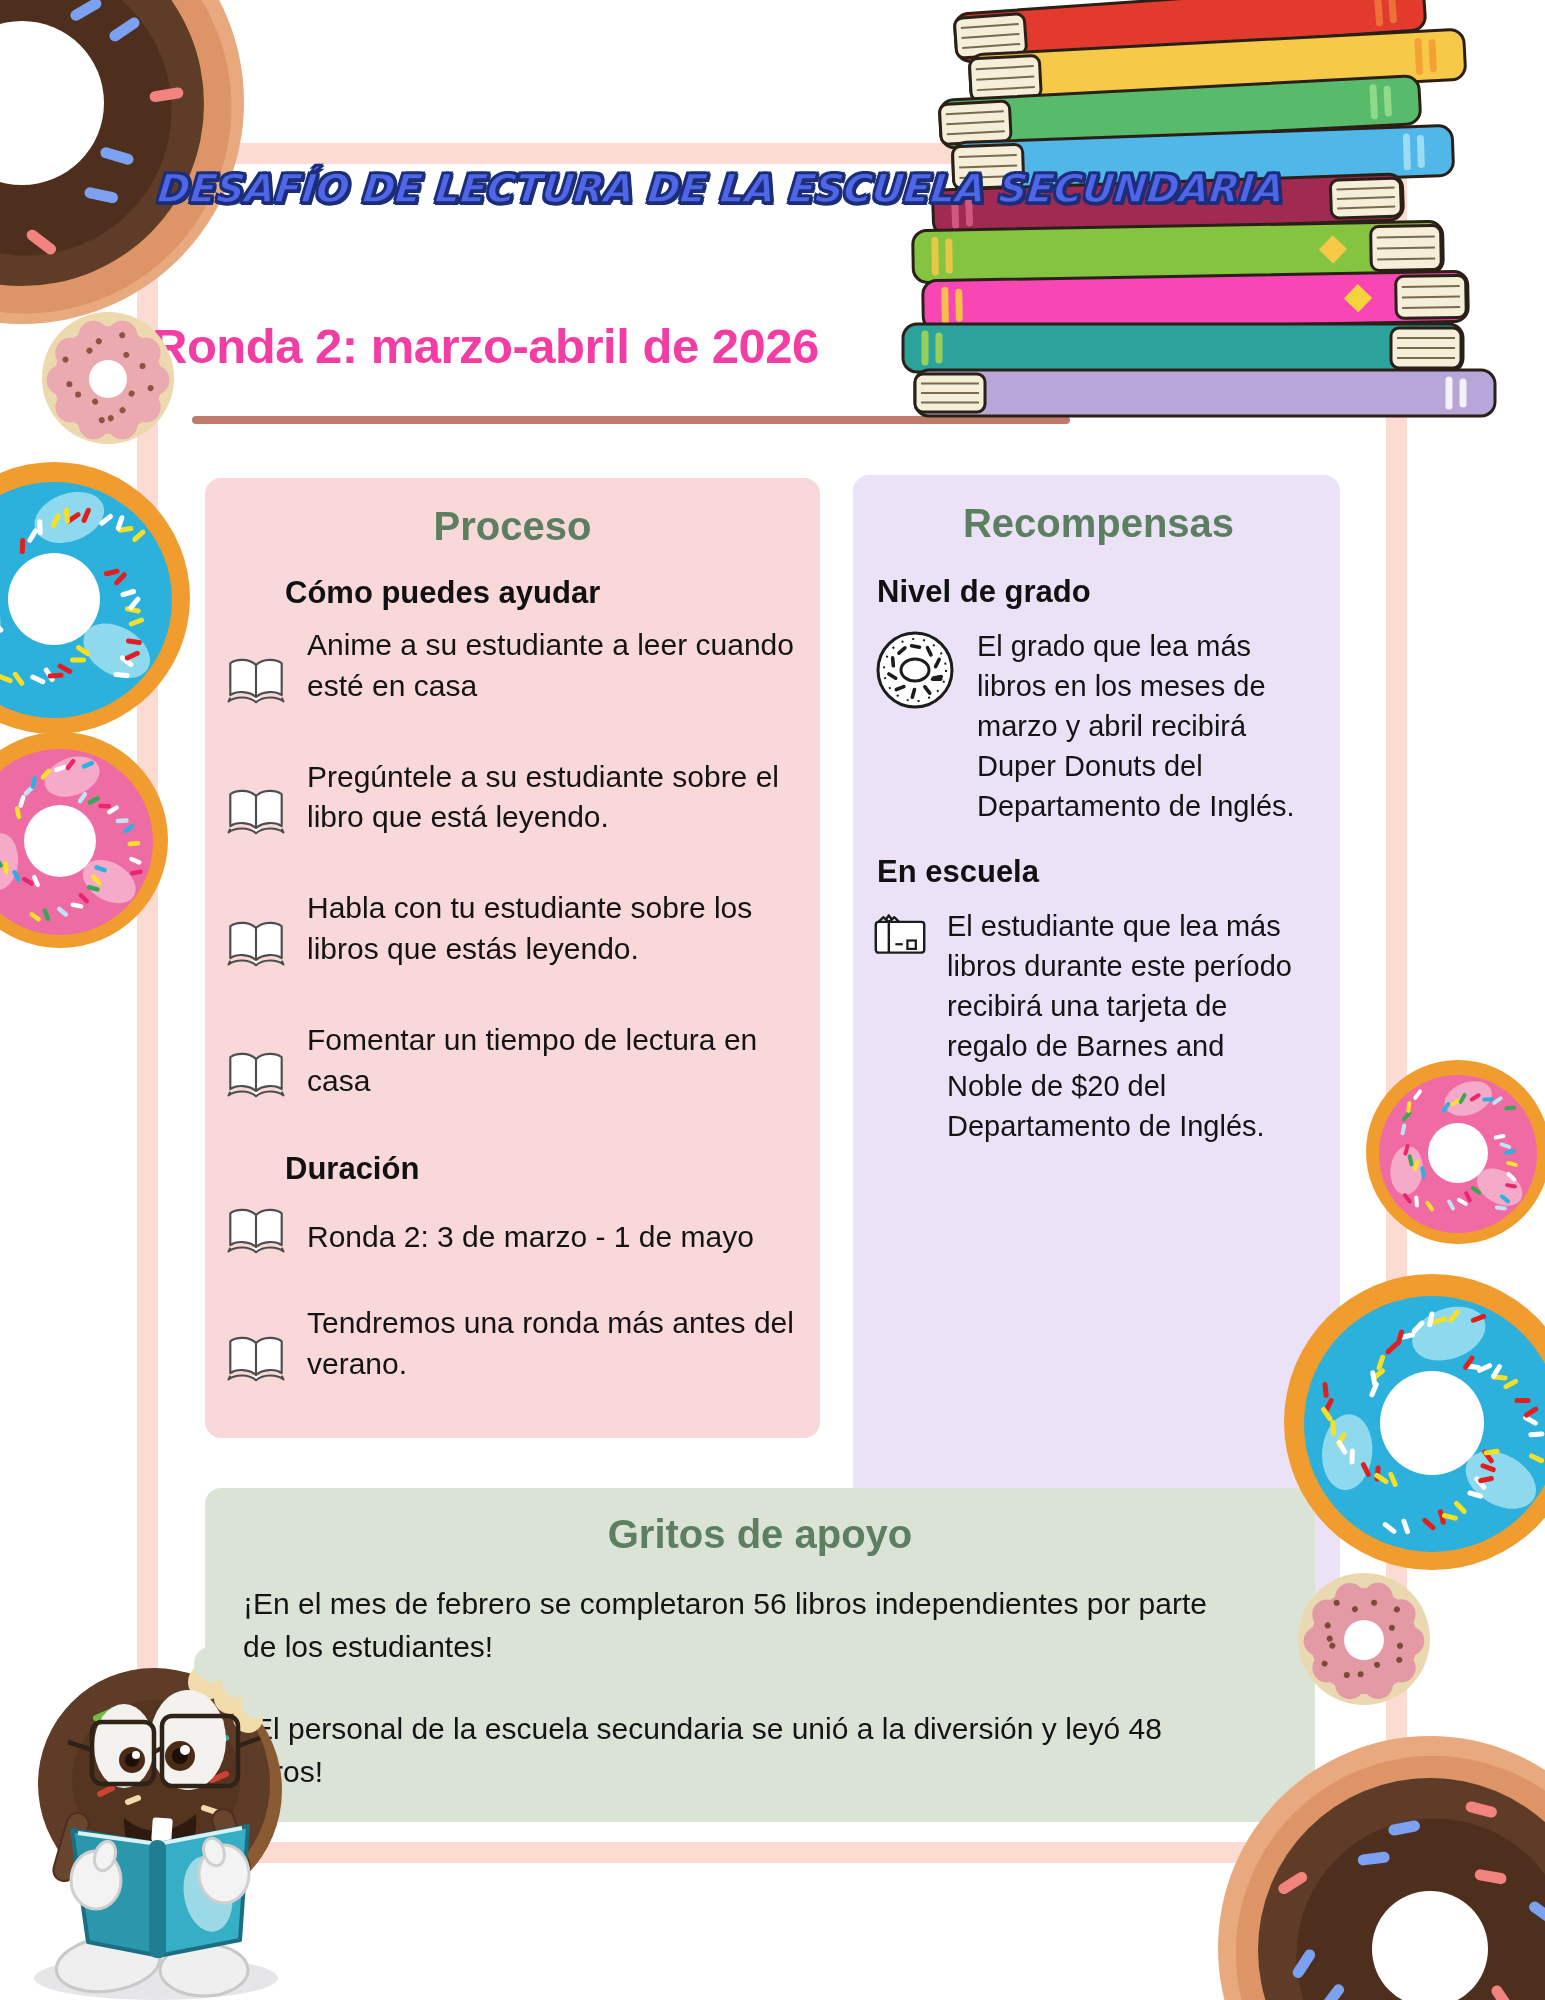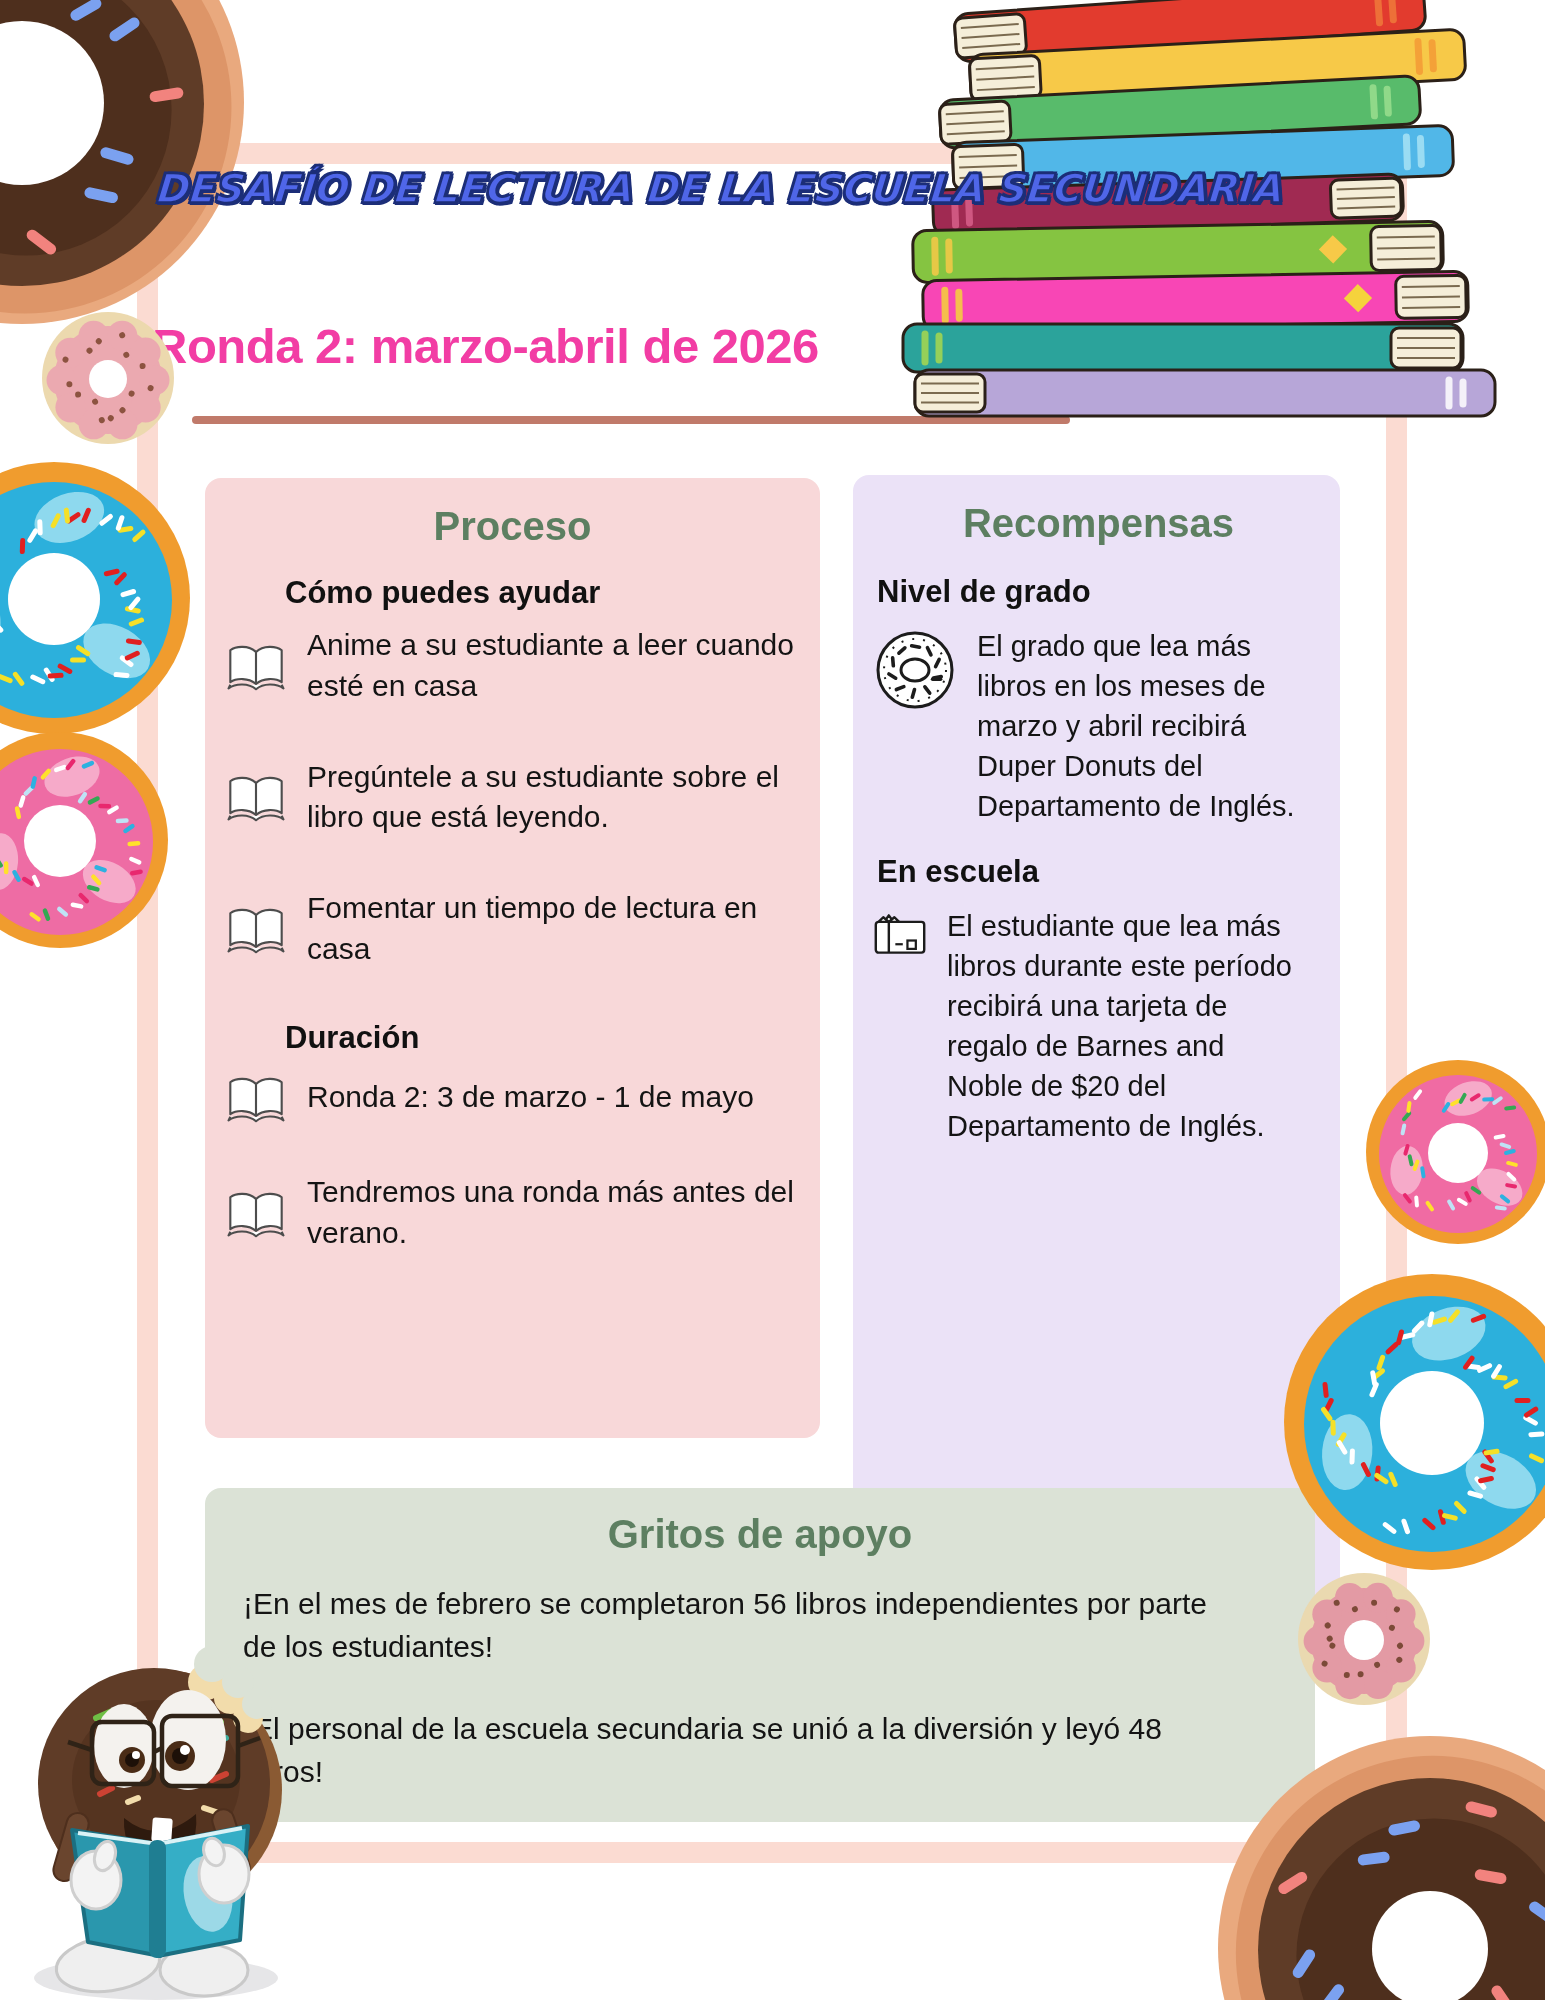--- a/index.html
+++ b/index.html
@@ -26,21 +26,21 @@
   .box{box-sizing:border-box;z-index:2;border-radius:16px;}
   #proceso-box{left:205px;top:478px;width:615px;height:960px;background:var(--box-pink,#f8d8d9);
       padding:26px 20px 0 20px;}
   #recompensas-box{left:853px;top:475px;width:487px;height:1198px;background:var(--box-purple,#ebe2f7);
       padding:26px 16px 0 20px;}
   #gritos-box{left:205px;top:1488px;width:1110px;height:334px;background:var(--box-green,#dbe2d6);
       padding:24px 30px 0 30px;}
   .section-heading{font-size:40px;font-weight:bold;color:var(--section-green,#5d7f61);text-align:center;}
   .sub-heading{font-size:31px;font-weight:bold;color:#111;}
   #proceso-box .sub-heading{margin:26px 0 14px 60px;}
-  .bullet-row{display:flex;align-items:center;gap:20px;margin-bottom:50px;}
+  .bullet-row{display:flex;align-items:flex-end;gap:20px;margin-bottom:50px;}
   .bullet-row .txt{font-size:30px;line-height:1.36;max-width:495px;}
   .book-ico{flex:0 0 62px;margin-top:4px;}
   
   #recompensas-box .sub-heading{margin:28px 0 16px 4px;}
   .rec-row{display:flex;align-items:flex-start;gap:20px;}
   .rec-row .txt{font-size:29px;line-height:1.38;max-width:360px;}
   .rec-ico-big{flex:0 0 84px;margin-top:2px;}
   .rec-ico-small{flex:0 0 54px;margin-top:6px;}
   #rec-sub2{margin-top:74px;}
   
@@ -569,20 +569,32 @@
     <div class="bullet-row">
       <span class="book-ico">
           <svg width="62" height="52" viewBox="0 0 70 58">
  <g fill="#ffffff" stroke="#4d4d4d" stroke-width="2.4" stroke-linejoin="round">
   <path d="M6 48 L4 52 C12 46 27 46 35 53 C43 46 58 46 66 52 L64 48"></path>
   <path d="M35 11 C27 3 12 4 6 9 L6 45 C13 40 27 40 35 47 C43 40 57 40 64 45 L64 9 C58 4 43 3 35 11 Z"></path>
   <path d="M35 11 L35 47" fill="none"></path>
  </g>
           </svg>
         </span>
+      <span class="txt">Habla con tu estudiante sobre los libros que estás leyendo.</span>
+    </div>
+    <div class="bullet-row">
+      <span class="book-ico">
+          <svg width="62" height="52" viewBox="0 0 70 58">
+ <g fill="#ffffff" stroke="#4d4d4d" stroke-width="2.4" stroke-linejoin="round">
+  <path d="M6 48 L4 52 C12 46 27 46 35 53 C43 46 58 46 66 52 L64 48"></path>
+  <path d="M35 11 C27 3 12 4 6 9 L6 45 C13 40 27 40 35 47 C43 40 57 40 64 45 L64 9 C58 4 43 3 35 11 Z"></path>
+  <path d="M35 11 L35 47" fill="none"></path>
+ </g>
+          </svg>
+        </span>
       <span class="txt">Fomentar un tiempo de lectura en casa</span>
     </div>
 
     <div class="sub-heading" style="margin-top:34px;">Duración</div>
     <div class="bullet-row" style="margin-bottom:46px;">
       <span class="book-ico">
           <svg width="62" height="52" viewBox="0 0 70 58">
  <g fill="#ffffff" stroke="#4d4d4d" stroke-width="2.4" stroke-linejoin="round">
   <path d="M6 48 L4 52 C12 46 27 46 35 53 C43 46 58 46 66 52 L64 48"></path>
   <path d="M35 11 C27 3 12 4 6 9 L6 45 C13 40 27 40 35 47 C43 40 57 40 64 45 L64 9 C58 4 43 3 35 11 Z"></path>

